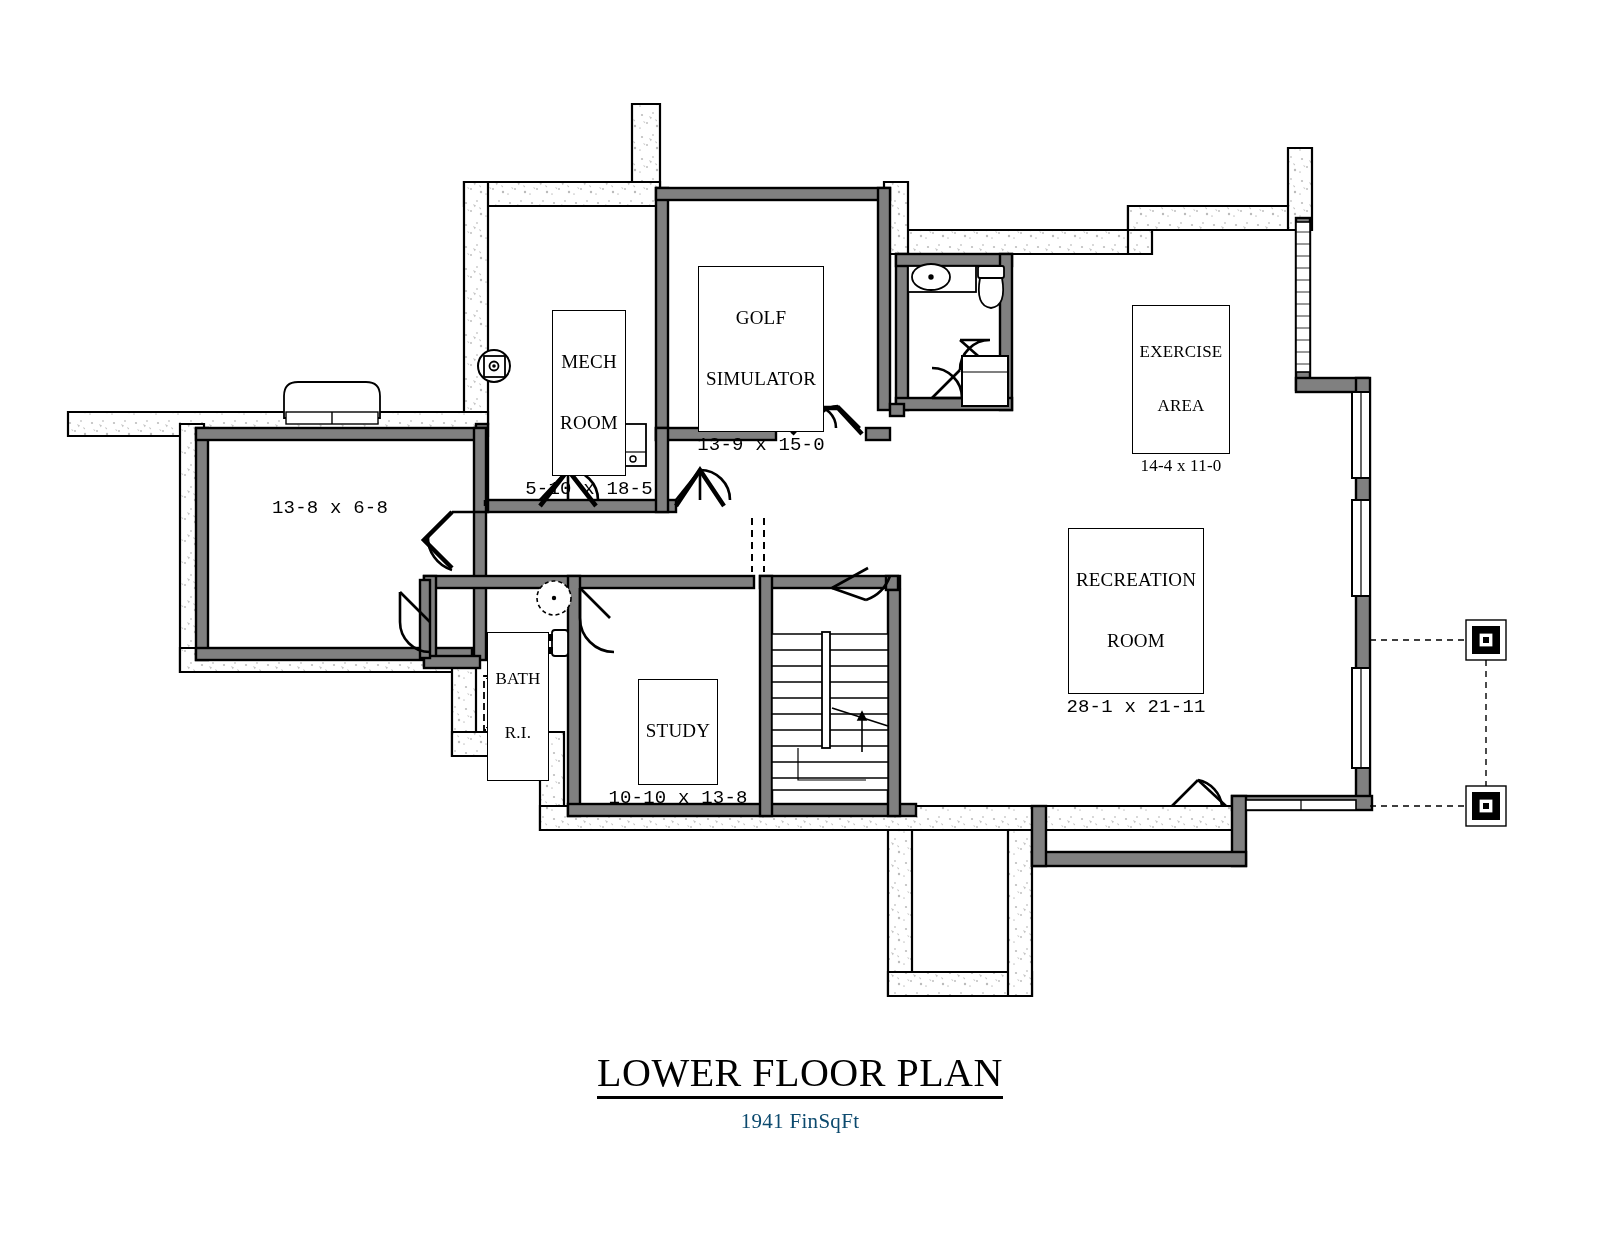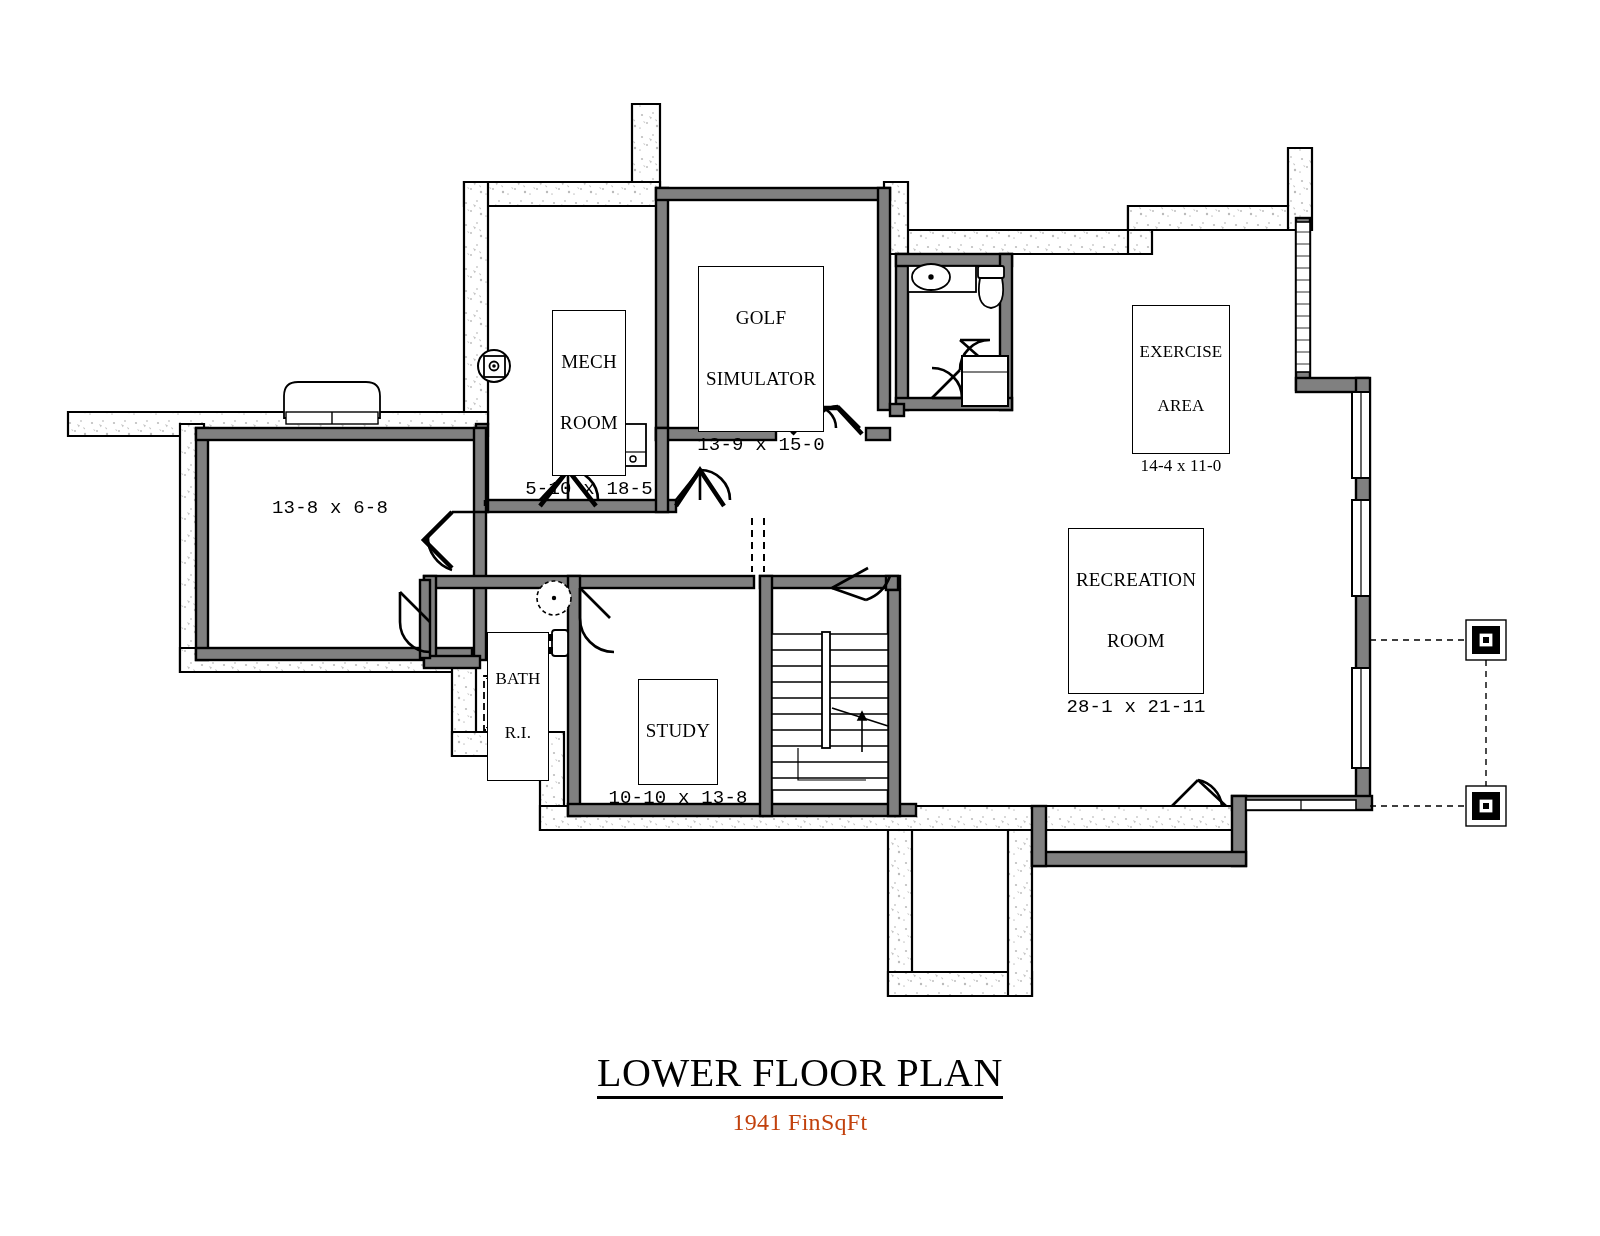--- a/index.html
+++ b/index.html
@@ -67,22 +67,22 @@
   #plan-title {
     font-size: 40px;
     letter-spacing: 0.5px;
     color: #000;
     display: inline-block;
     border-bottom: 3px solid #000;
     padding-bottom: 2px;
     line-height: 1.05;
   }
   #plan-subtitle {
-    font-size: 24px;
-    color: #c2410c;
+    font-size: 21px;
+    color: #0c4a6e;
     margin-top: 10px;
     letter-spacing: 0.3px;
   }
 </style>
 </head>
 <body>
 
 <div id="plan-root">
 
   <svg id="floorplan-svg" viewBox="0 0 1600 1236">

